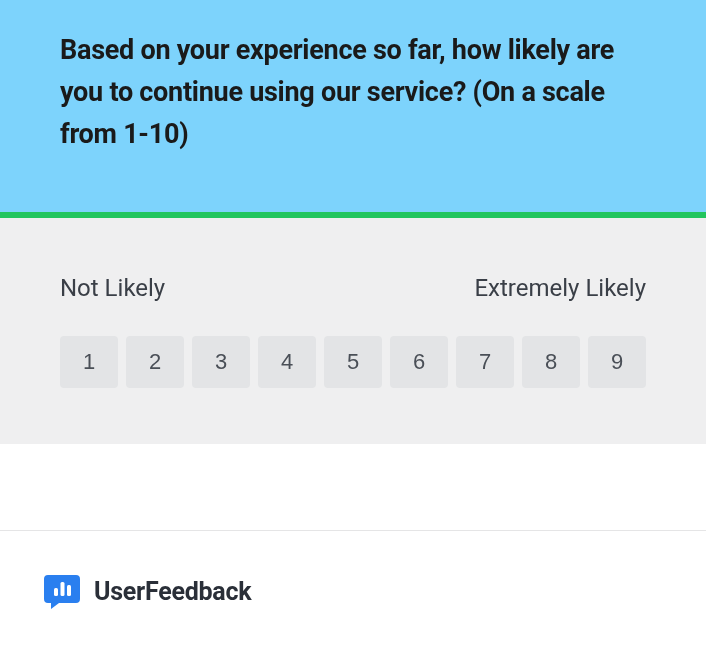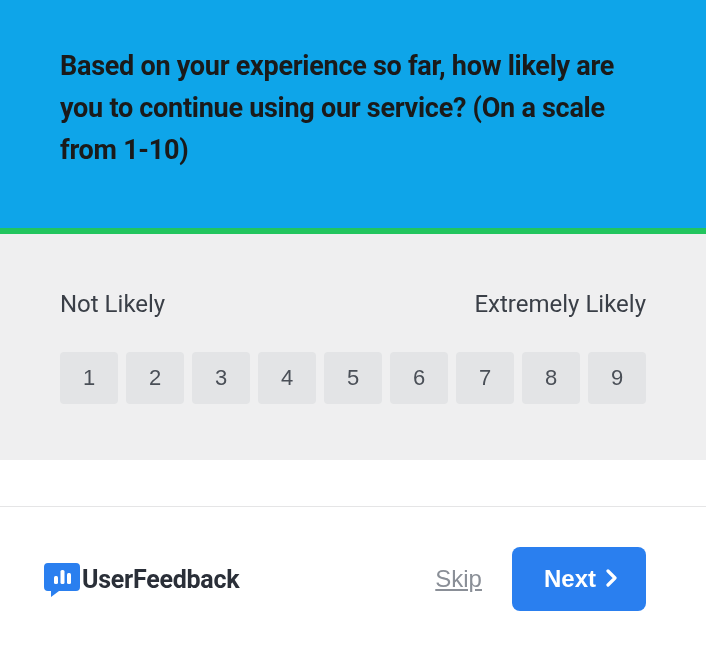--- a/index.html
+++ b/index.html
@@ -9,22 +9,22 @@
     }
     body {
       font-family: -apple-system, BlinkMacSystemFont, "Segoe UI", Roboto, Helvetica, Arial, sans-serif;
       background: #fff;
       width: 706px;
       height: 651px;
       display: flex;
       flex-direction: column;
     }
     .question-section {
-      padding: 46px 60px 56px 60px;
-      background: #0ea5e9;
+      padding: 30px 60px 56px 60px;
+      background: #7dd3fc;
     }
     .question-text {
       font-size: 27px;
       font-weight: 700;
       color: #1a1a1a;
       line-height: 1.55;
       letter-spacing: -0.01em;
     }
     .rating-section {
       background: #efeff0;
@@ -69,20 +69,21 @@
       border-top: 1px solid #e5e5e6;
       padding: 40px 60px 40px 42px;
       display: flex;
       align-items: center;
       justify-content: space-between;
       margin-top: auto;
     }
     .brand {
       display: flex;
       align-items: center;
+      gap: 12px;
     }
     .brand-icon {
       width: 40px;
       height: 40px;
       display: flex;
       align-items: center;
       justify-content: center;
     }
     .brand-text {
       font-size: 25px;
@@ -151,24 +152,13 @@
     <span class="brand-icon">
       <svg width="40" height="40" viewBox="0 0 40 40" fill="none">
         <path d="M6 4 h28 a4 4 0 0 1 4 4 v20 a4 4 0 0 1 -4 4 h-17 l-8 6 v-6 h-3 a4 4 0 0 1 -4 -4 v-20 a4 4 0 0 1 4 -4 z" fill="#2a7fef"></path>
         <rect x="12" y="17" width="4" height="8" rx="1.5" fill="#fff"></rect>
         <rect x="18.5" y="11" width="4" height="14" rx="1.5" fill="#fff"></rect>
         <rect x="25" y="14" width="4" height="11" rx="1.5" fill="#fff"></rect>
       </svg>
     </span>
     <span class="brand-text">UserFeedback</span>
   </div>
-  <div class="footer-actions">
-    <button class="skip-link">Skip</button>
-    <button class="next-button">
-      <span>Next</span>
-      <span class="chevron">
-        <svg width="12" height="18" viewBox="0 0 12 18" fill="none">
-          <path d="M2 2 L9 9 L2 16" stroke="#fff" stroke-width="3.2" stroke-linecap="round" stroke-linejoin="round"></path>
-        </svg>
-      </span>
-    </button>
-  </div>
 </div>
 
 </body></html>

